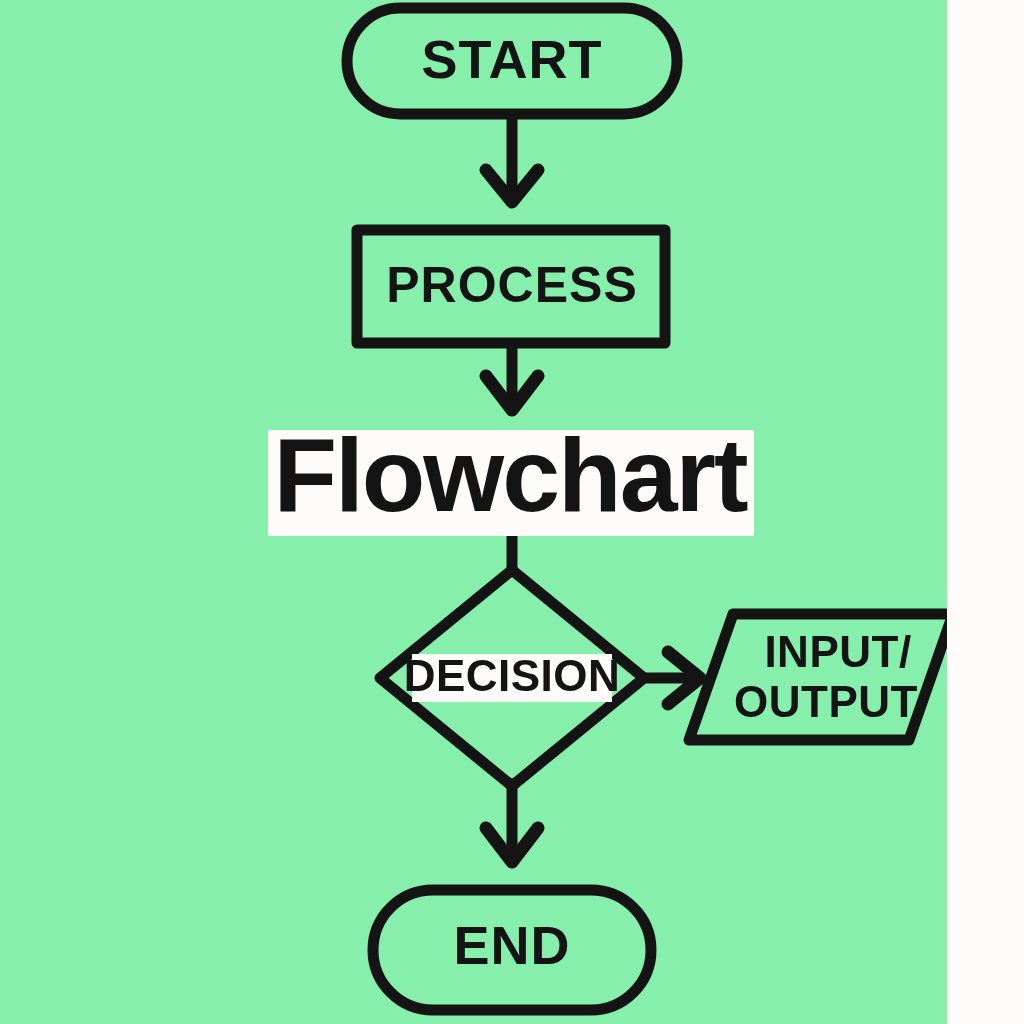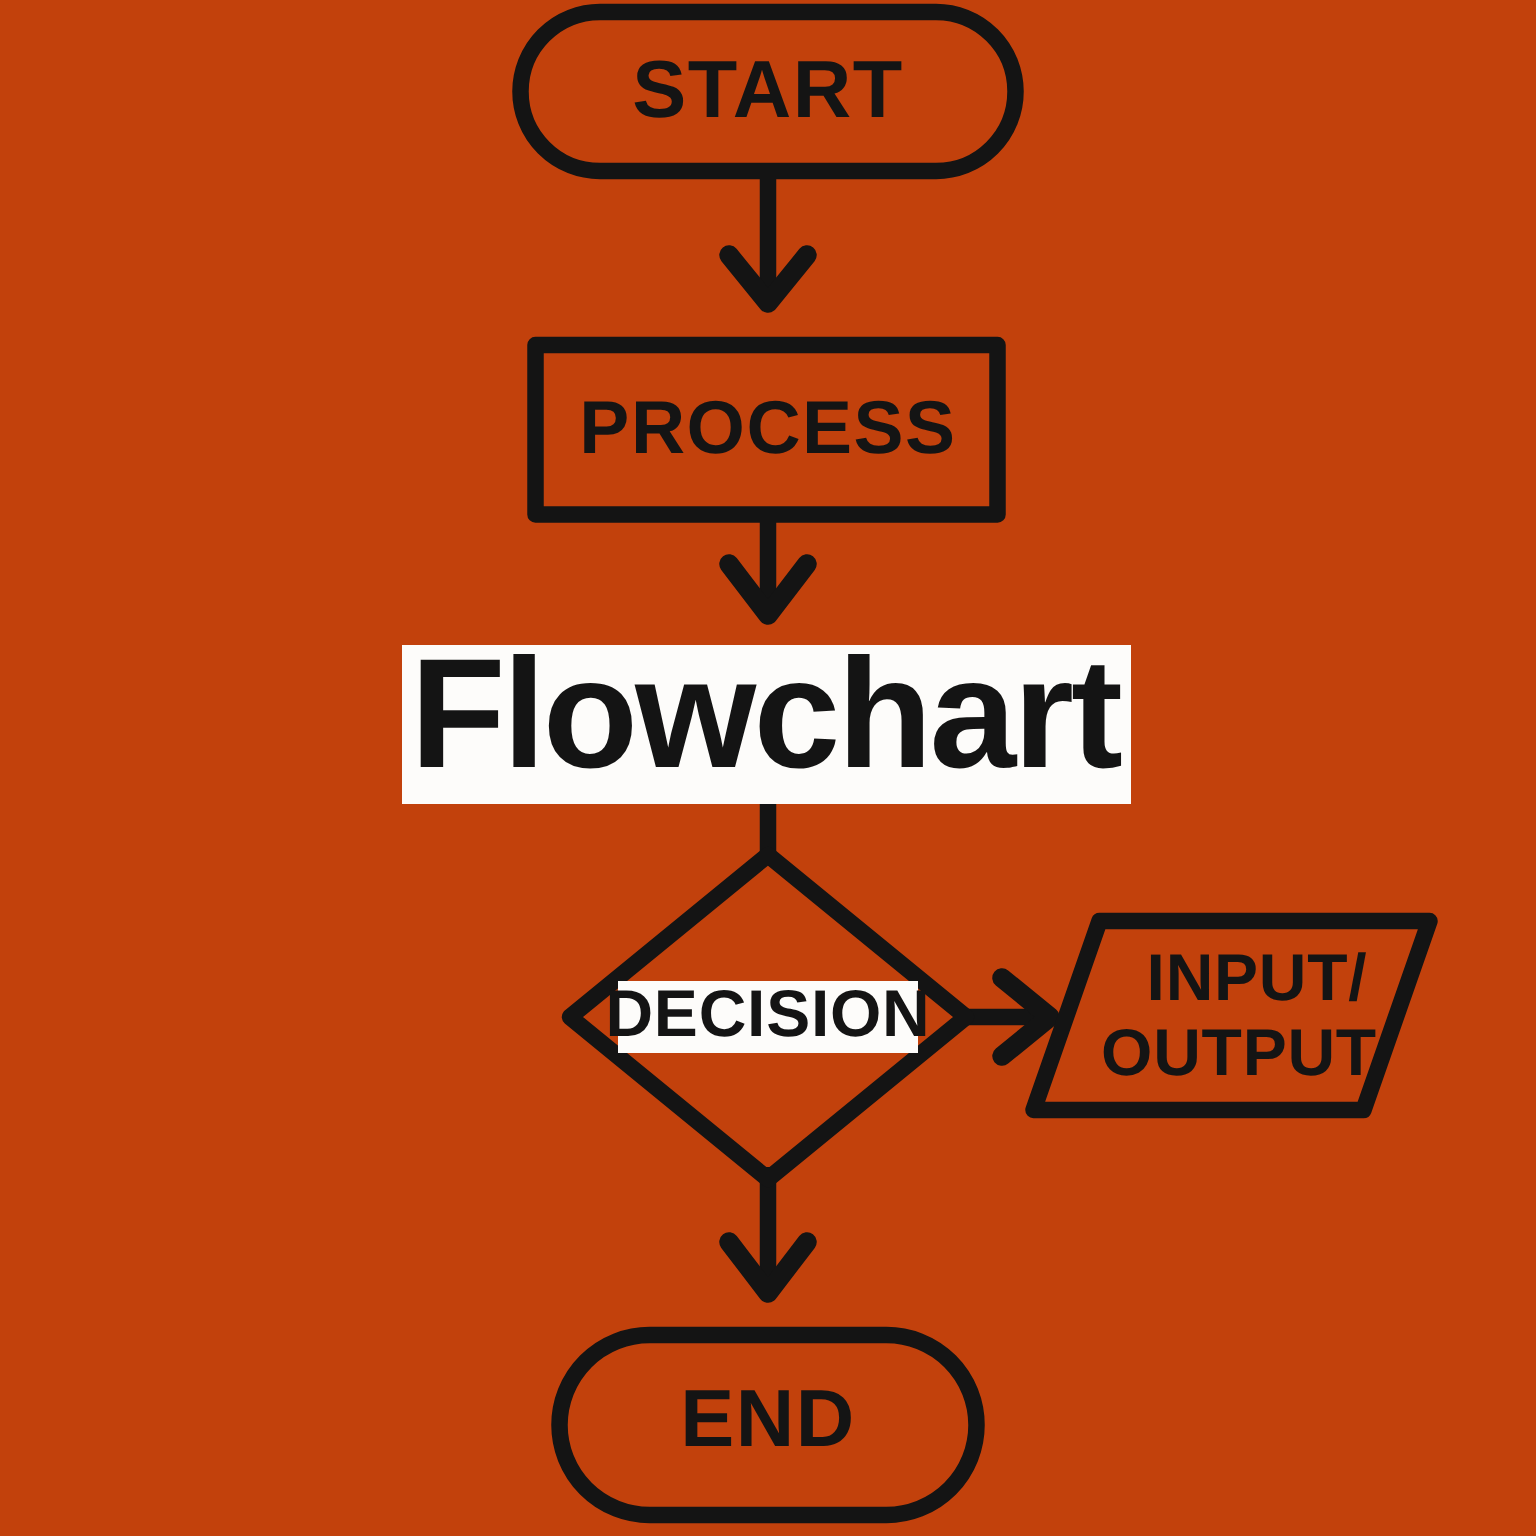--- a/index.html
+++ b/index.html
@@ -67,21 +67,21 @@
     dominant-baseline: middle;
     letter-spacing: -2px;
   }
   .title-backing {
     fill: #fdfcfa;
   }
 </style>
 </head>
 <body style="background: rgb(253, 252, 250);">
 
-<div id="canvas" style="background: #c2410c; width: 1024px; height: 1024px; text-align: center;">
+<div id="canvas" style="background: #86efac; width: 947px; height: 1024px; text-align: center;">
 
   <svg id="diagram-svg" viewBox="0 0 1024 1024">
 
     <g>
       <line class="connector-line" x1="512" y1="114" x2="512" y2="196" style="stroke: rgb(20, 20, 20);"></line>
       <polyline class="arrow-head" points="486,170 512,202 538,170" style="stroke: rgb(20, 20, 20);"></polyline>
     </g>
 
     <g>
       <line class="connector-line" x1="512" y1="348" x2="512" y2="404" style="stroke: rgb(20, 20, 20);"></line>

